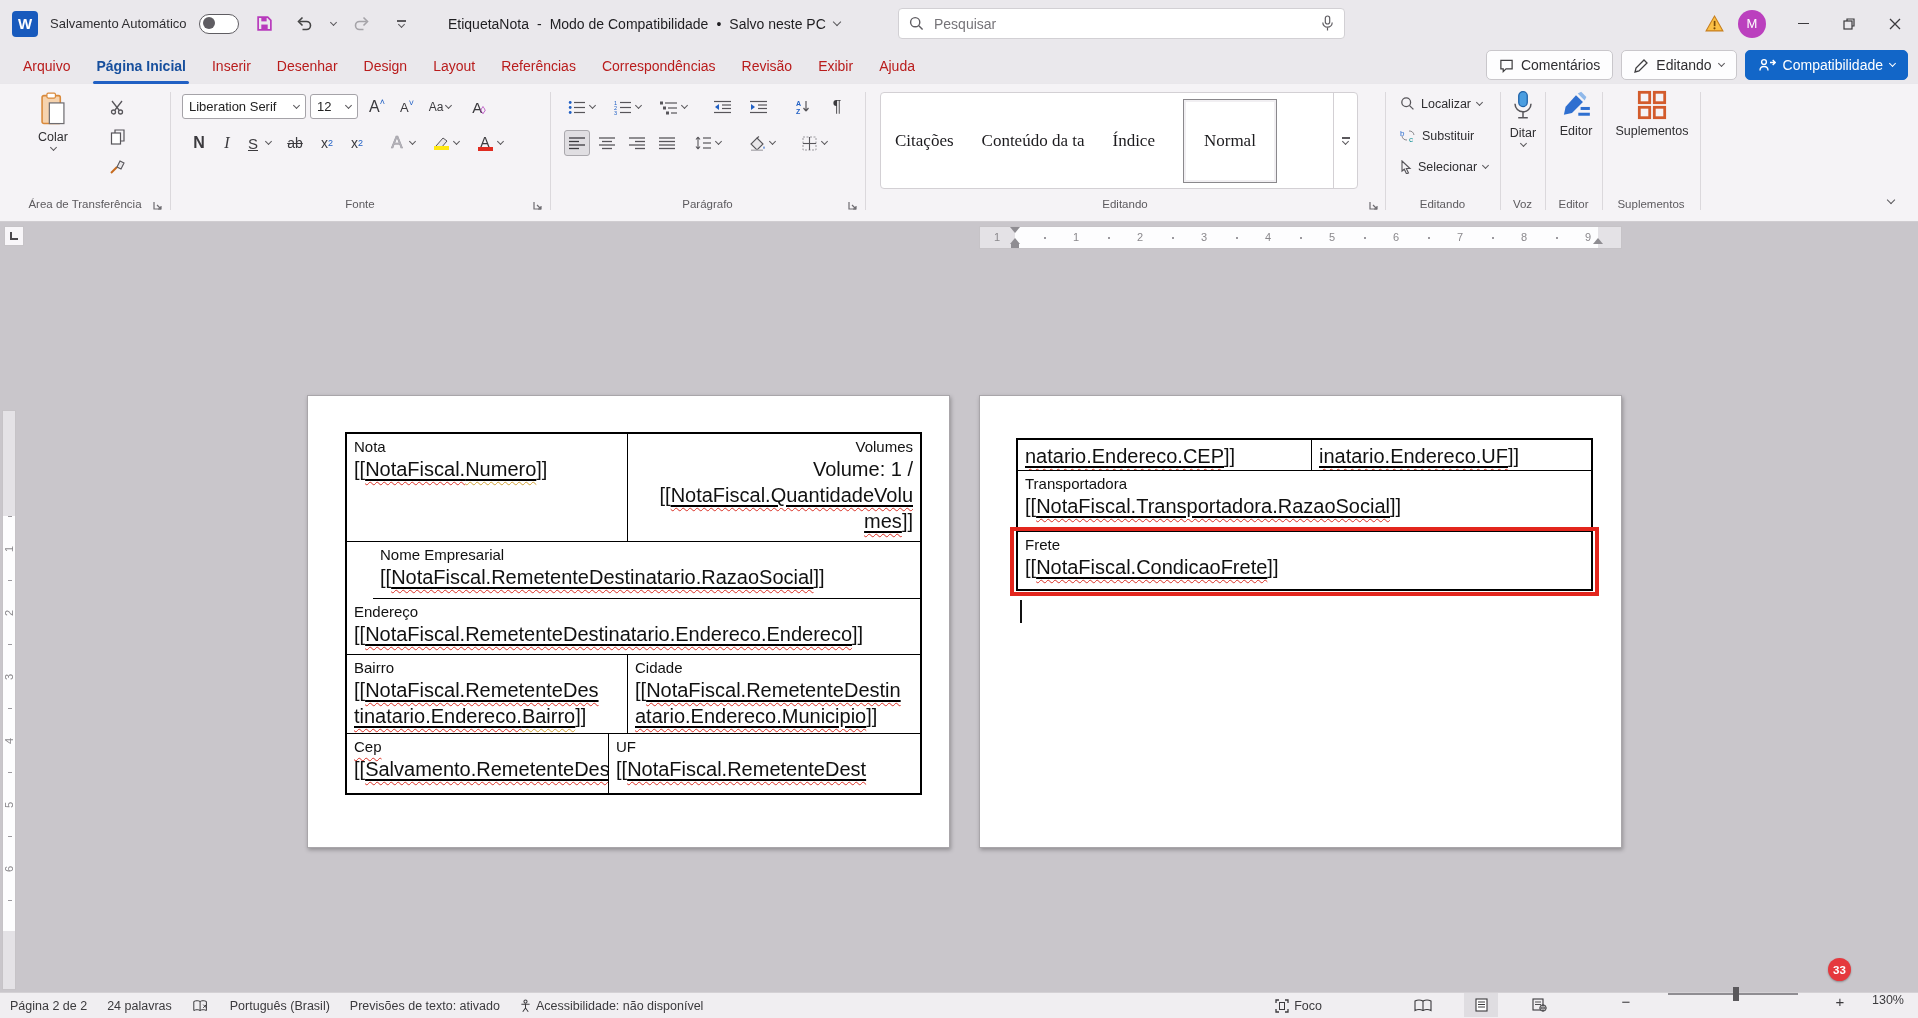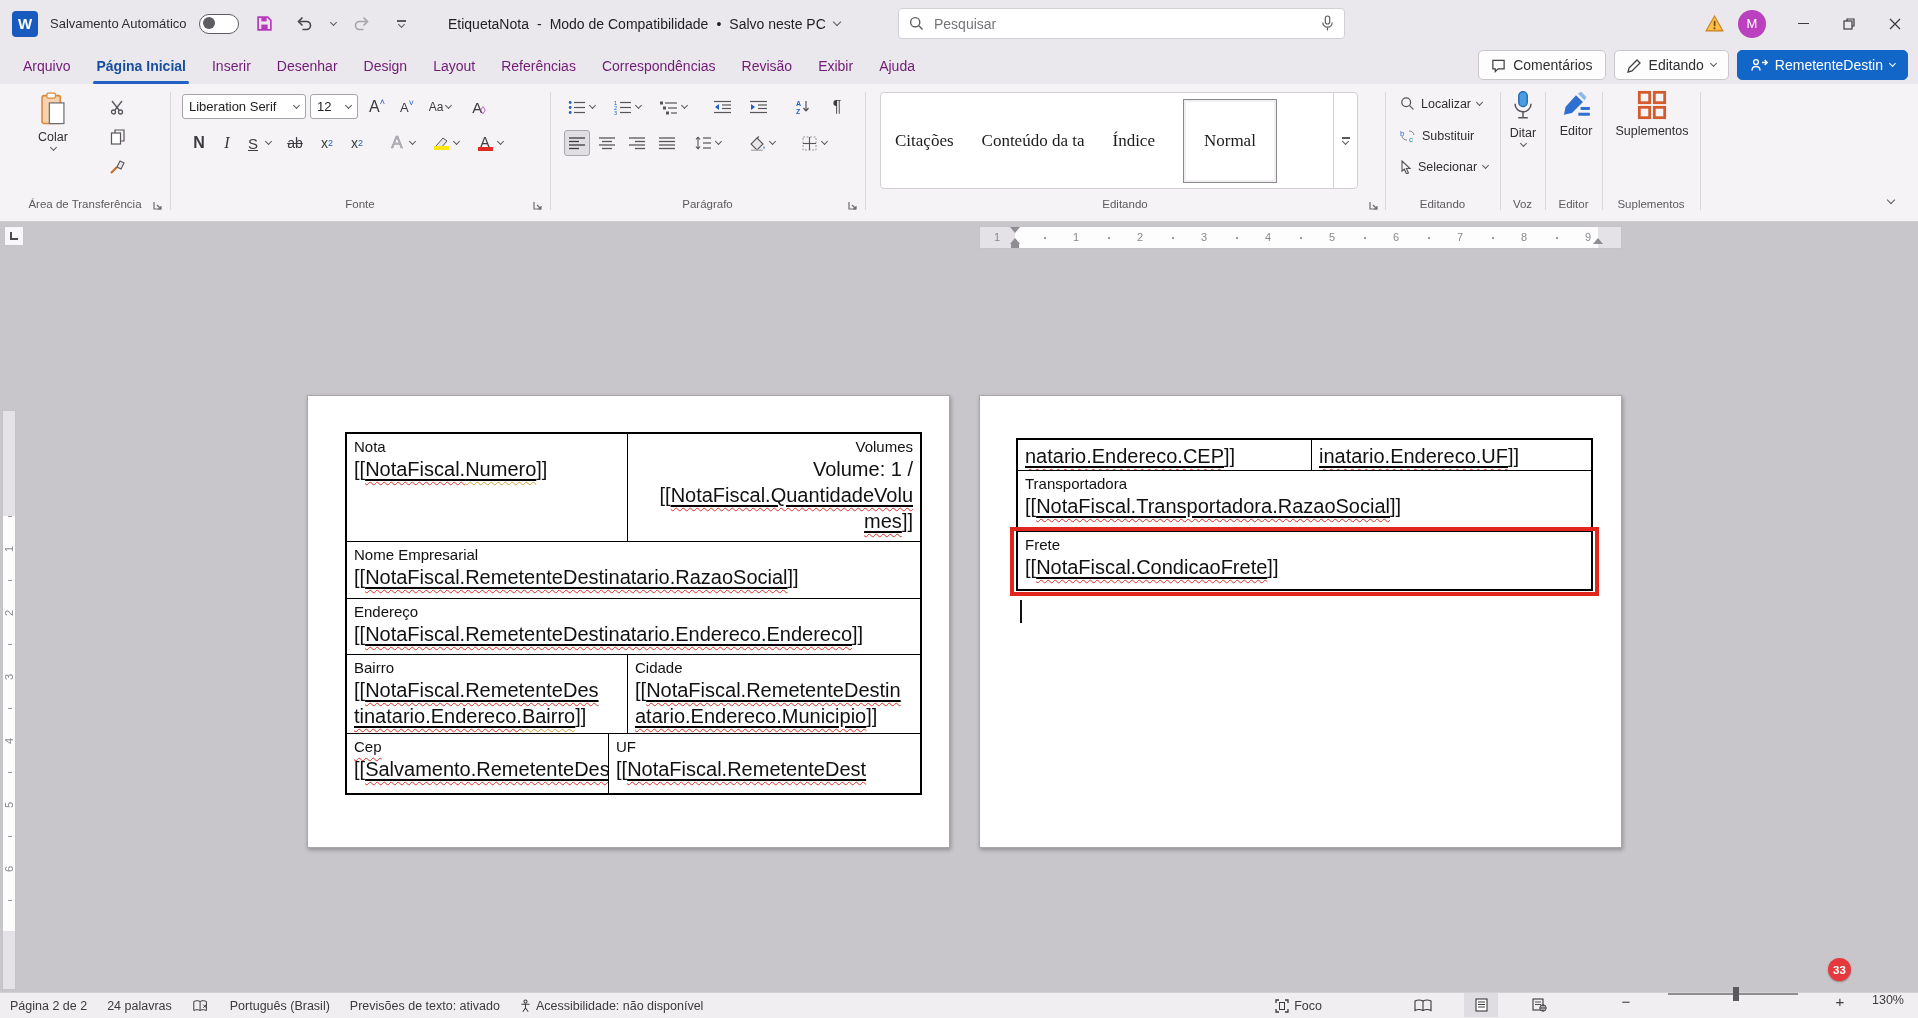--- a/index.html
+++ b/index.html
@@ -22,21 +22,21 @@
   .searchbox { position:absolute; left:898px; top:8px; width:447px; height:31px; background:#fff; border:1px solid #d2d0d4; border-radius:4px; display:flex; align-items:center; padding:0 10px; gap:10px; }
   .searchbox input { border:none; outline:none; flex:1; font-size:14px; color:#3a393c; background:transparent; font-family:"Liberation Sans",sans-serif; }
   .searchbox input::placeholder { color:#767479; }
   .tb-right { position:absolute; right:0; top:0; height:47px; display:flex; align-items:center; }
   .avatar { width:28px; height:28px; border-radius:50%; background:#bb40be; color:#fff; font-size:13px; display:flex; align-items:center; justify-content:center; }
   .winbtn { width:46px; height:47px; display:flex; align-items:center; justify-content:center; }
 
   
   #tabrow { position:absolute; top:47px; left:0; right:0; height:37px; background:#eae8ec; display:flex; align-items:stretch; }
   .tabs { display:flex; padding-left:10px; }
-  .tab { padding:0 13px; display:flex; align-items:center; font-size:14px; color:#701a75; position:relative; }
+  .tab { padding:0 13px; display:flex; align-items:center; font-size:14px; color:#b91c1c; position:relative; }
   .tab.active { font-weight:bold; color:#174f9d; }
   .tab.active::after { content:""; position:absolute; left:10px; right:10px; bottom:0; height:3px; background:#2160c4; border-radius:2px; }
   .tabrow-right { position:absolute; right:10px; top:3px; display:flex; gap:8px; align-items:center; }
   .pill-btn { height:30px; border:1px solid #c9c7cb; background:#fdfdfe; border-radius:5px; display:flex; align-items:center; gap:7px; padding:12px 12px; font-size:14px; color:#2f2e31; }
   .pill-btn.primary { background:#1266c8; border-color:#1266c8; color:#fff; }
 
   
   #ribbon { position:absolute; top:84px; left:0; right:0; height:138px; background:#f5f3f6; border-bottom:1px solid #d0cdd1; box-shadow:0 1px 2px rgba(0,0,0,.10); }
   .gdiv { position:absolute; top:8px; height:118px; width:1px; background:#dbd8dc; }
   .glabel { position:absolute; top:114px; font-size:11.5px; color:#5c5a5e; text-align:center; }
@@ -219,21 +219,21 @@
           </svg>
         <span>Editando</span>
         <span class="chev sm"></span>
       </div>
       <div class="pill-btn primary">
         <svg width="18" height="14" viewBox="0 0 18 14">
             <circle cx="6" cy="4" r="2.4" fill="none" stroke="#fff" stroke-width="1.4"></circle>
             <path d="M2 12.5c0-2.4 1.8-4 4-4s4 1.6 4 4" fill="none" stroke="#fff" stroke-width="1.4"></path>
             <path d="M12 4.5h5M14.7 2L17.2 4.5 14.7 7" fill="none" stroke="#fff" stroke-width="1.4"></path>
           </svg>
-        <span>RemetenteDestin</span>
+        <span>Compatibilidade</span>
         <span class="chev sm" style="border-color:#fff;"></span>
       </div>
     </div>
   </div>
 
   <div id="ribbon">
 
     <div class="bigbtn" style="left:38px; top:8px;">
       <svg width="30" height="34" viewBox="0 0 24 28">
           <rect x="3" y="3" width="15" height="23" rx="1.5" fill="#f6d3ae" stroke="#d9893b" stroke-width="1.3"></rect>
@@ -649,21 +649,21 @@
             <div class="dlabel">Nota</div>
             <div class="dfield"><span>[[</span><span class="u"><span class="wred">NotaFiscal.</span><span class="wgold">Numero</span></span><span>]]</span></div>
           </div>
           <div class="td alignR" style="flex:1;">
             <div class="dlabel">Volumes</div>
             <div class="dfield">Volume: 1 /</div>
             <div class="dfield"><span>[[</span><span class="u"><span class="wred">NotaFiscal.QuantidadeVolu</span></span></div>
             <div class="dfield"><span class="u"><span class="wred">mes</span></span><span>]]</span></div>
           </div>
         </div>
-        <div class="tr" style="height:57px;">
+        <div class="tr" style="height:57px;margin-left:26px;">
           <div class="td" style="flex:1;">
             <div class="dlabel">Nome Empresarial</div>
             <div class="dfield"><span>[[</span><span class="u"><span class="wred">NotaFiscal.RemetenteDestinatario.RazaoSocial</span></span><span>]]</span></div>
           </div>
         </div>
         <div class="tr" style="height:56px;">
           <div class="td" style="flex:1;">
             <div class="dlabel">Endereço</div>
             <div class="dfield"><span>[[</span><span class="u"><span class="wred">NotaFiscal.RemetenteDestinatario.Endereco.Endereco</span></span><span>]]</span></div>
           </div>

